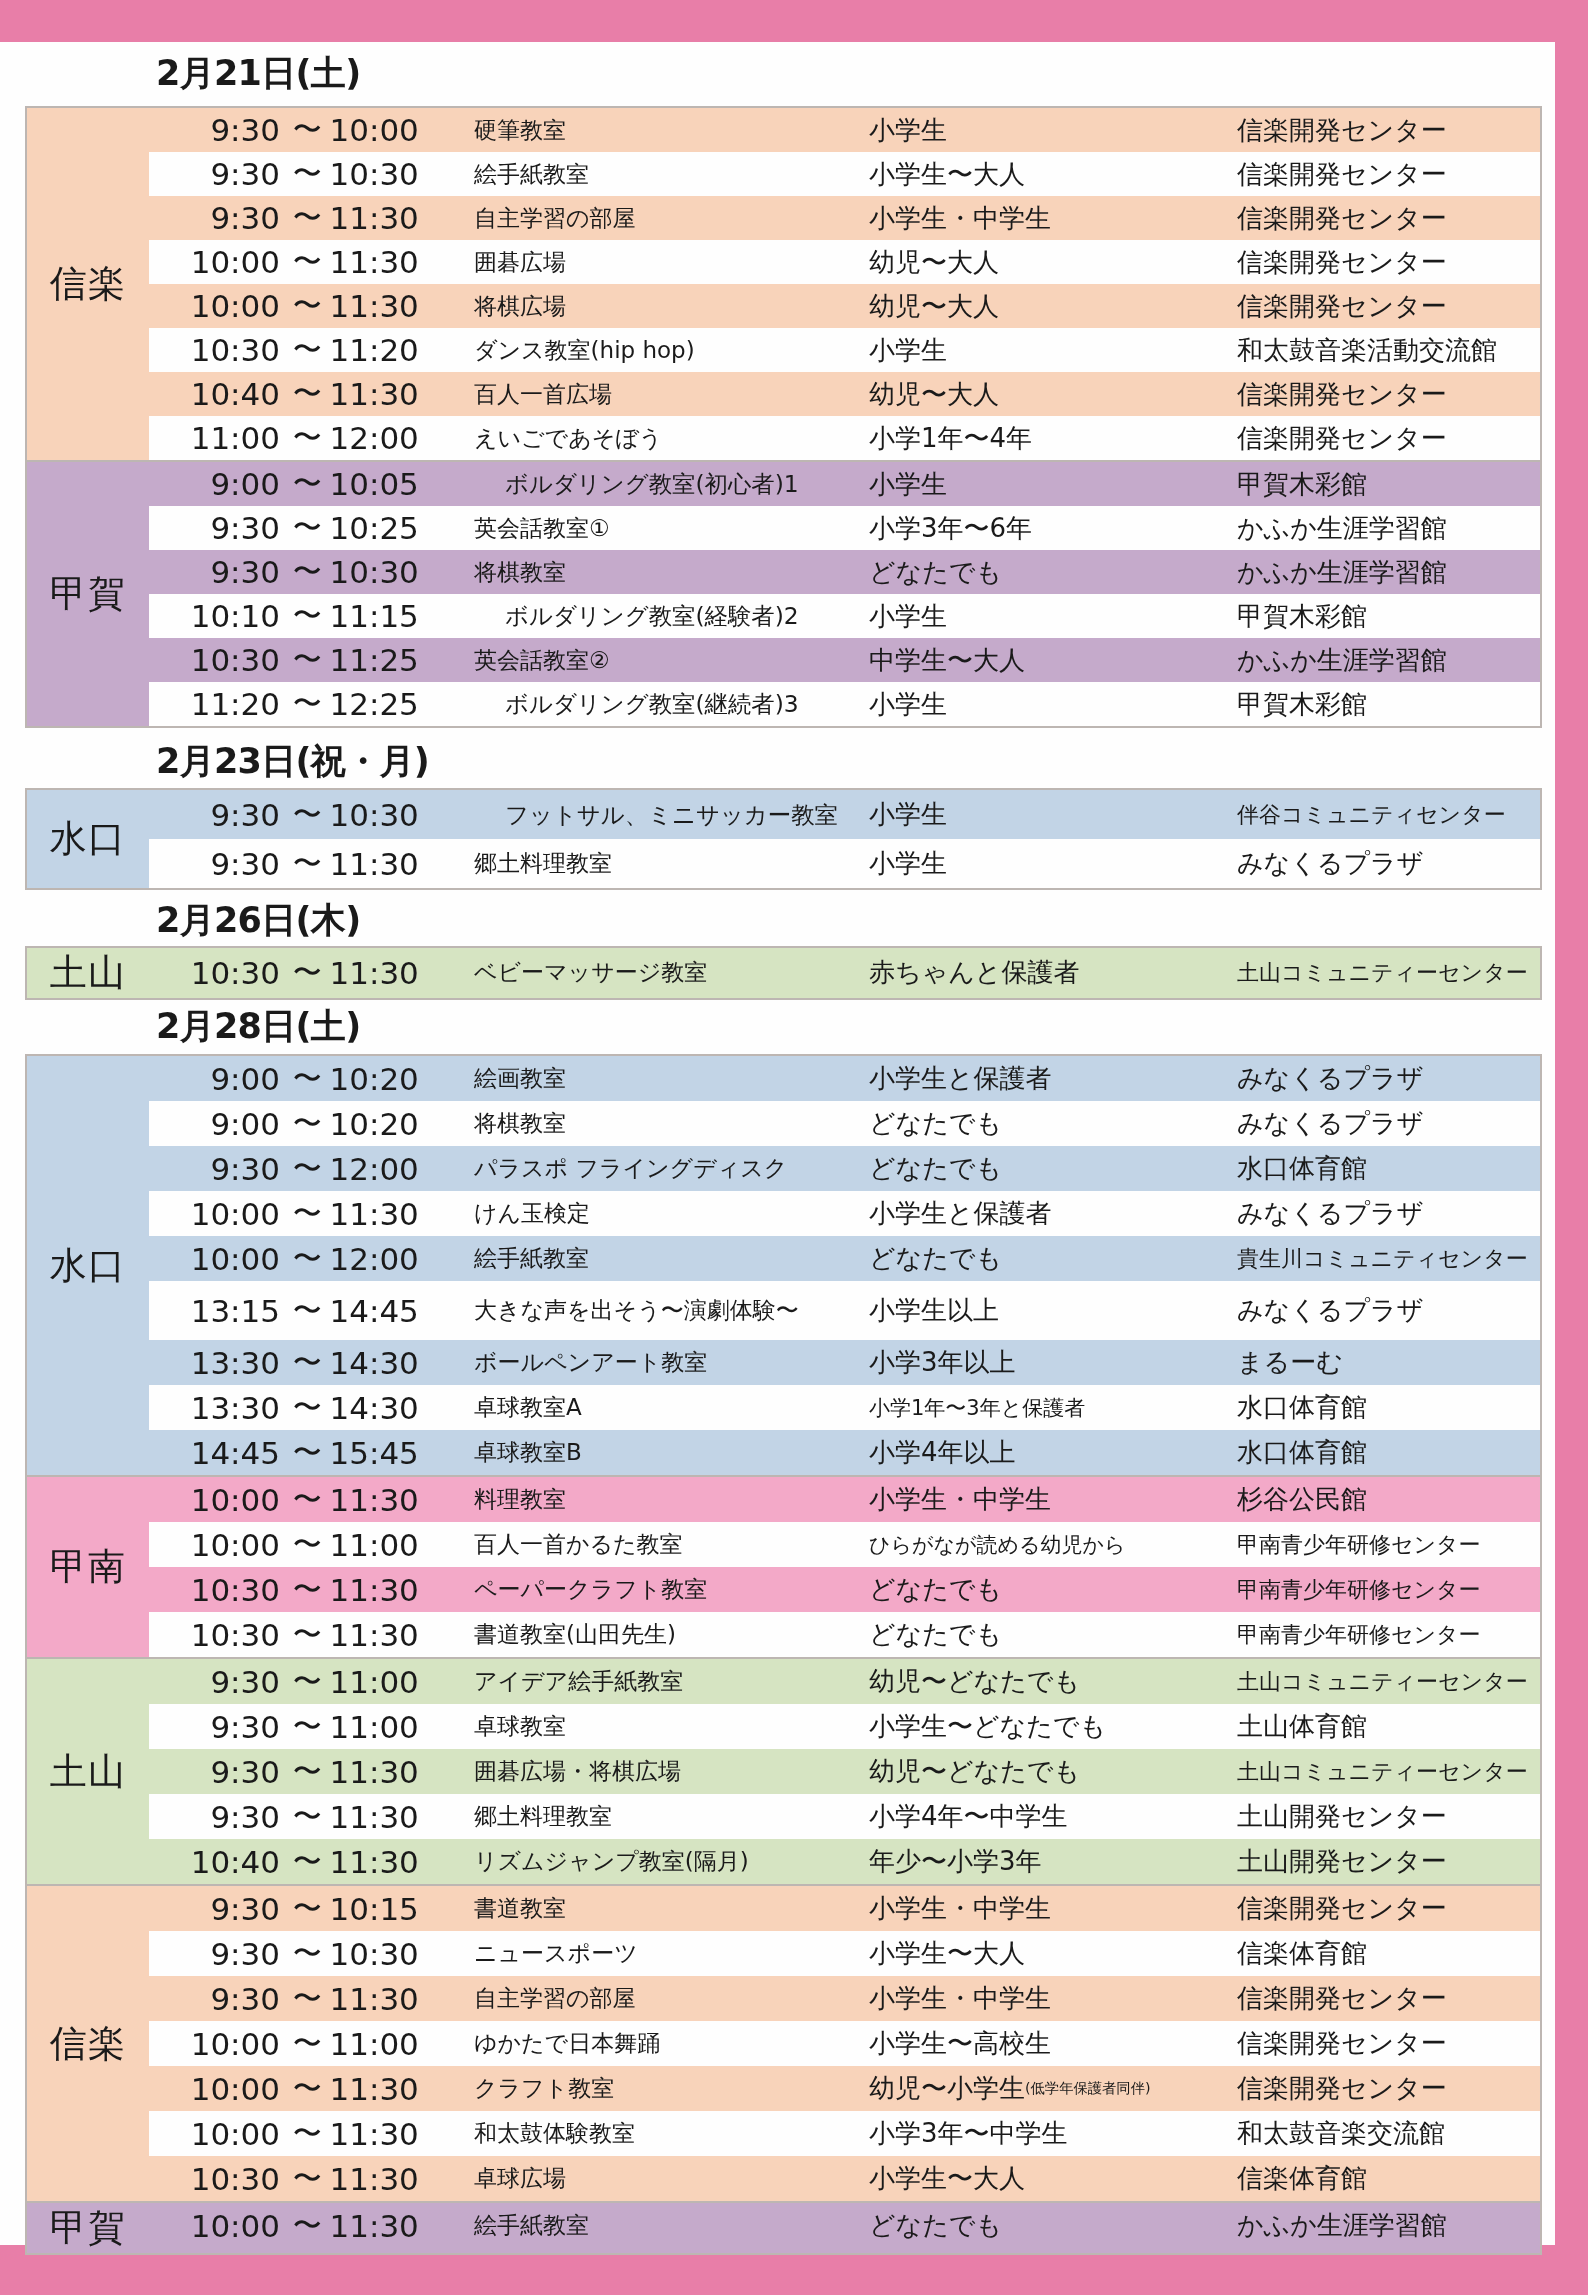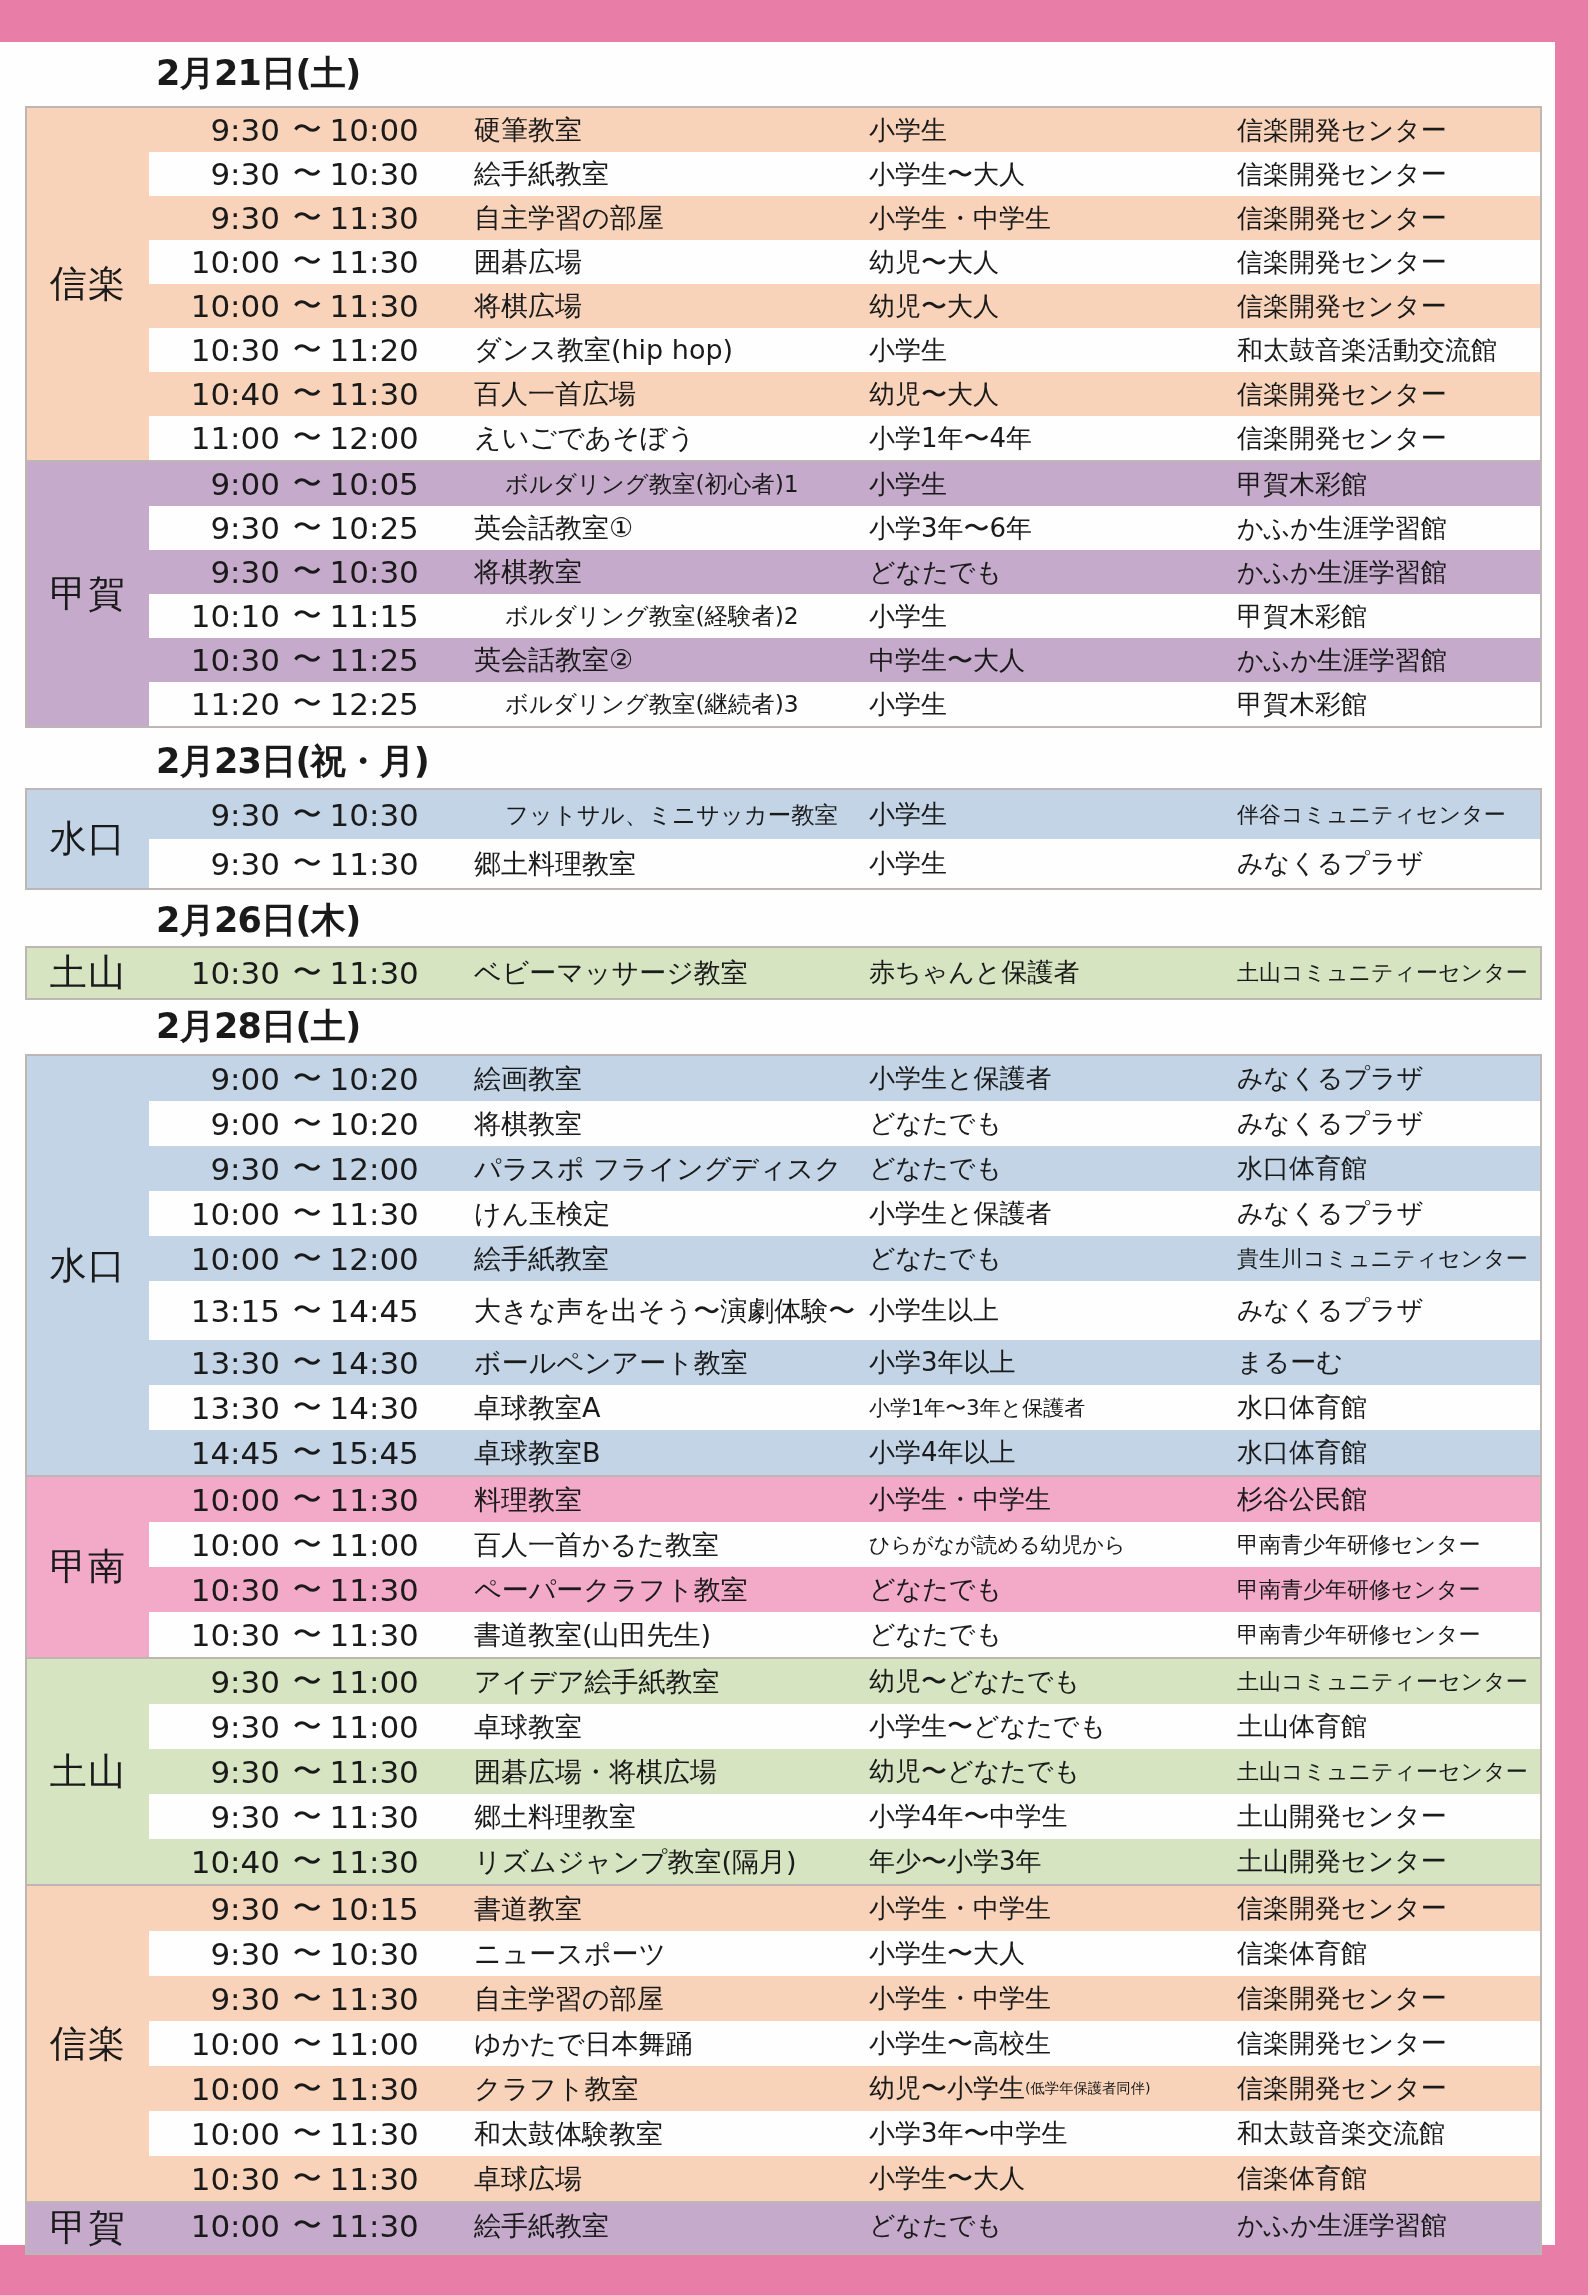--- a/index.html
+++ b/index.html
@@ -28,21 +28,21 @@
     width:122px; flex:0 0 122px; display:flex; align-items:center; justify-content:center;
     font-size:37px; font-weight:normal; letter-spacing:1.3px;
   }
   .rows { flex:1; display:flex; flex-direction:column; }
   .row { position:relative; display:flex; align-items:center; white-space:nowrap; }
   .row.alt { background:#fefefe; }
   .cell { position:absolute; top:0; bottom:0; display:flex; align-items:center; }
   .t-start { left:0; width:131px; justify-content:flex-end; font-size:31px; }
   .t-tilde { left:142px; width:32.5px; justify-content:center; font-size:29px; }
   .t-end { left:174px; width:124px; justify-content:flex-start; padding-left:6.5px; font-size:31px; }
-  .c-title { left:325px; font-size:27px; }
+  .c-title { left:325px; font-size:23px; }
   .c-title.small { font-size:23.4px;margin-left:31px; }
   .c-target { left:720px; font-size:26px; }
   .c-target.small { font-size:21px; }
   .c-target .note { font-size:14.3px; }
   .c-venue { left:1056px; font-size:26px;margin-left:32px; }
   .c-venue.small { font-size:22px; }
   .sig { background:#f8d3ba; }
   .koka { background:#c5aacb; }
   .mina { background:#c2d4e6; }
   .tsu { background:#d6e4c2; }

